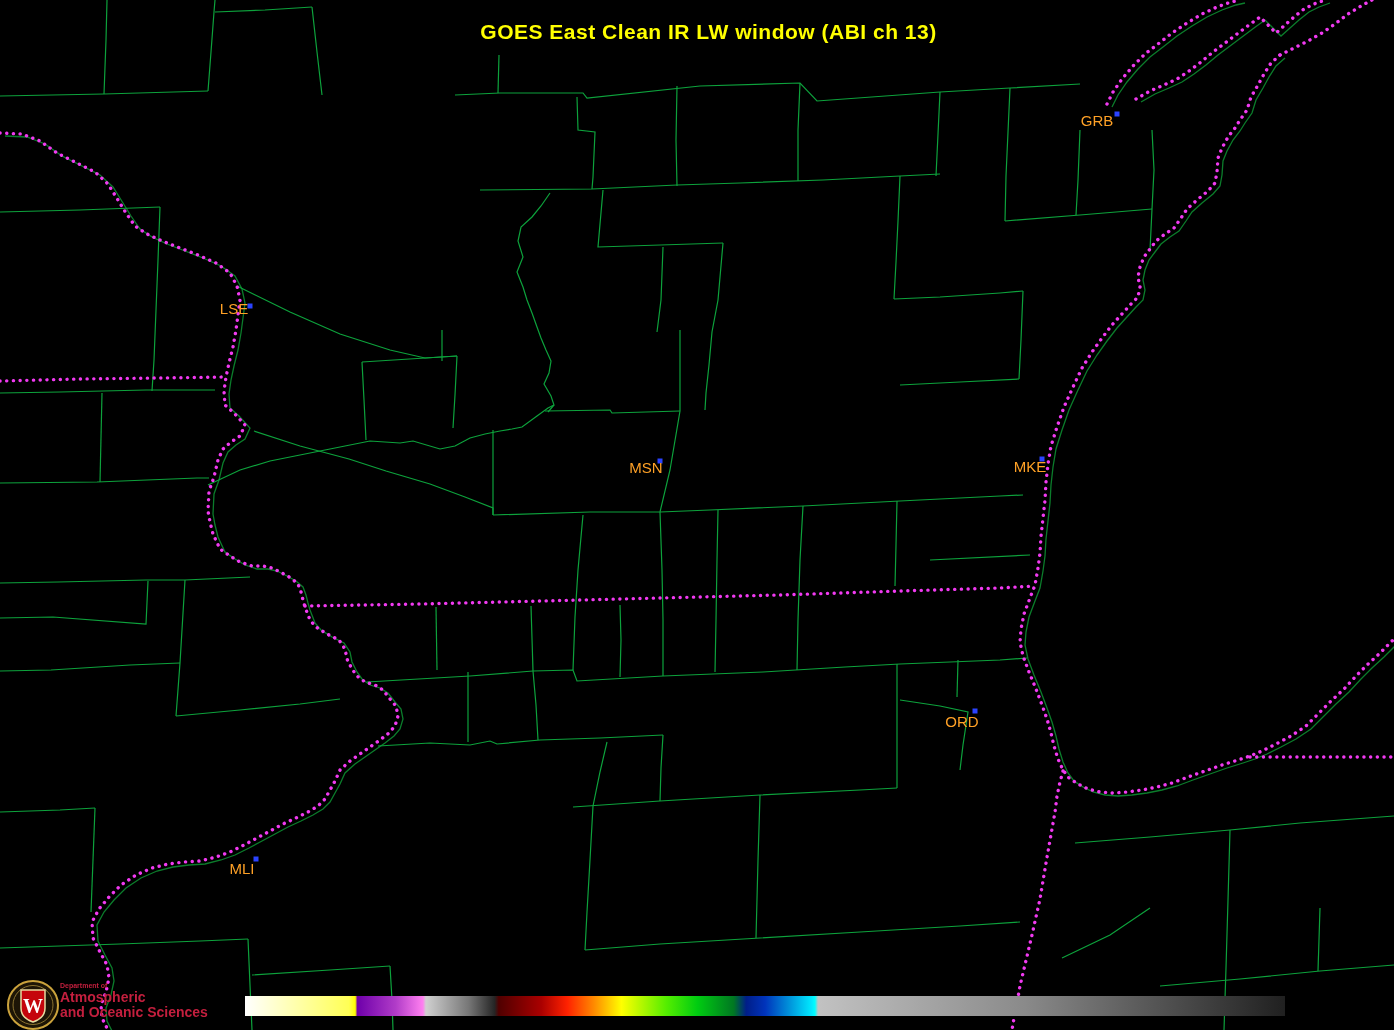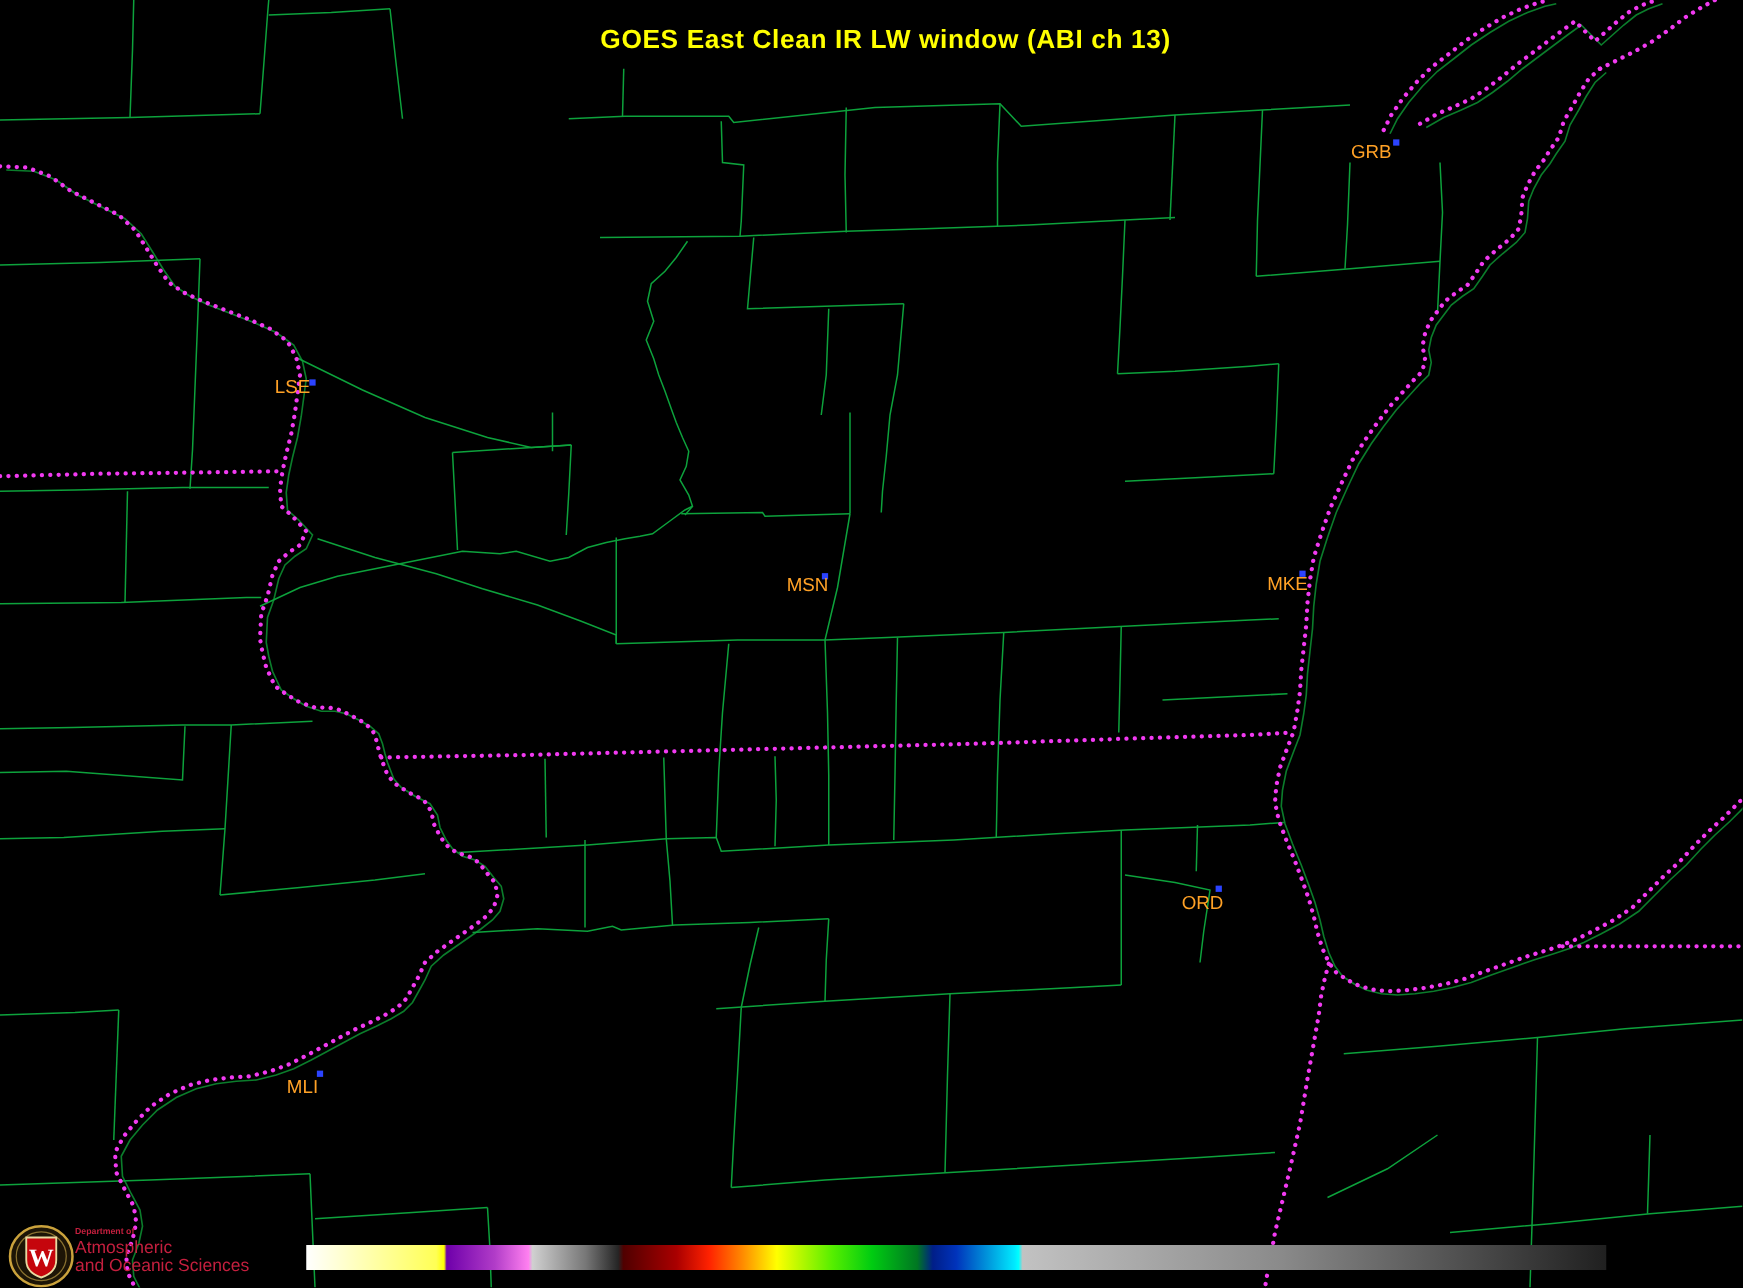--- a/index.html
+++ b/index.html
@@ -11,21 +11,21 @@
               white-space:pre;letter-spacing:0.5px;padding-left:23px;}
   .county{fill:none;stroke:#0da23c;stroke-width:1.2;}
   .shore{fill:none;stroke:#0b7c2b;stroke-width:1.3;}
   .stateline{fill:none;stroke:#f13af1;stroke-width:3.4;
              stroke-dasharray:0.1 6.6;stroke-linecap:round;}
   .city-label{fill:#ffa126;font-size:15px;font-family:"Liberation Sans",sans-serif;}
   #colorbar{position:absolute;z-index:6;}
   #logo{position:absolute;left:6px;top:980px;width:240px;height:50px;z-index:7;}
   .logo-text{position:absolute;left:60px;top:981px;color:#c41f3e;z-index:8;}
   .logo-dept{font-size:7px;font-weight:bold;line-height:9px;}
-  .logo-line{font-size:14px;line-height:15px;font-weight:normal;}
+  .logo-line{font-size:14px;line-height:15px;font-weight:bold;}
 </style>
 </head>
 <body>
 
 <div class="title-wrap">
   <div class="title-line">GOES East Clean IR LW window (ABI ch 13)</div>
 </div>
 
 <svg id="map-svg" width="1394" height="1030" viewBox="0 0 1394 1030">
   <g id="shore-layer">

